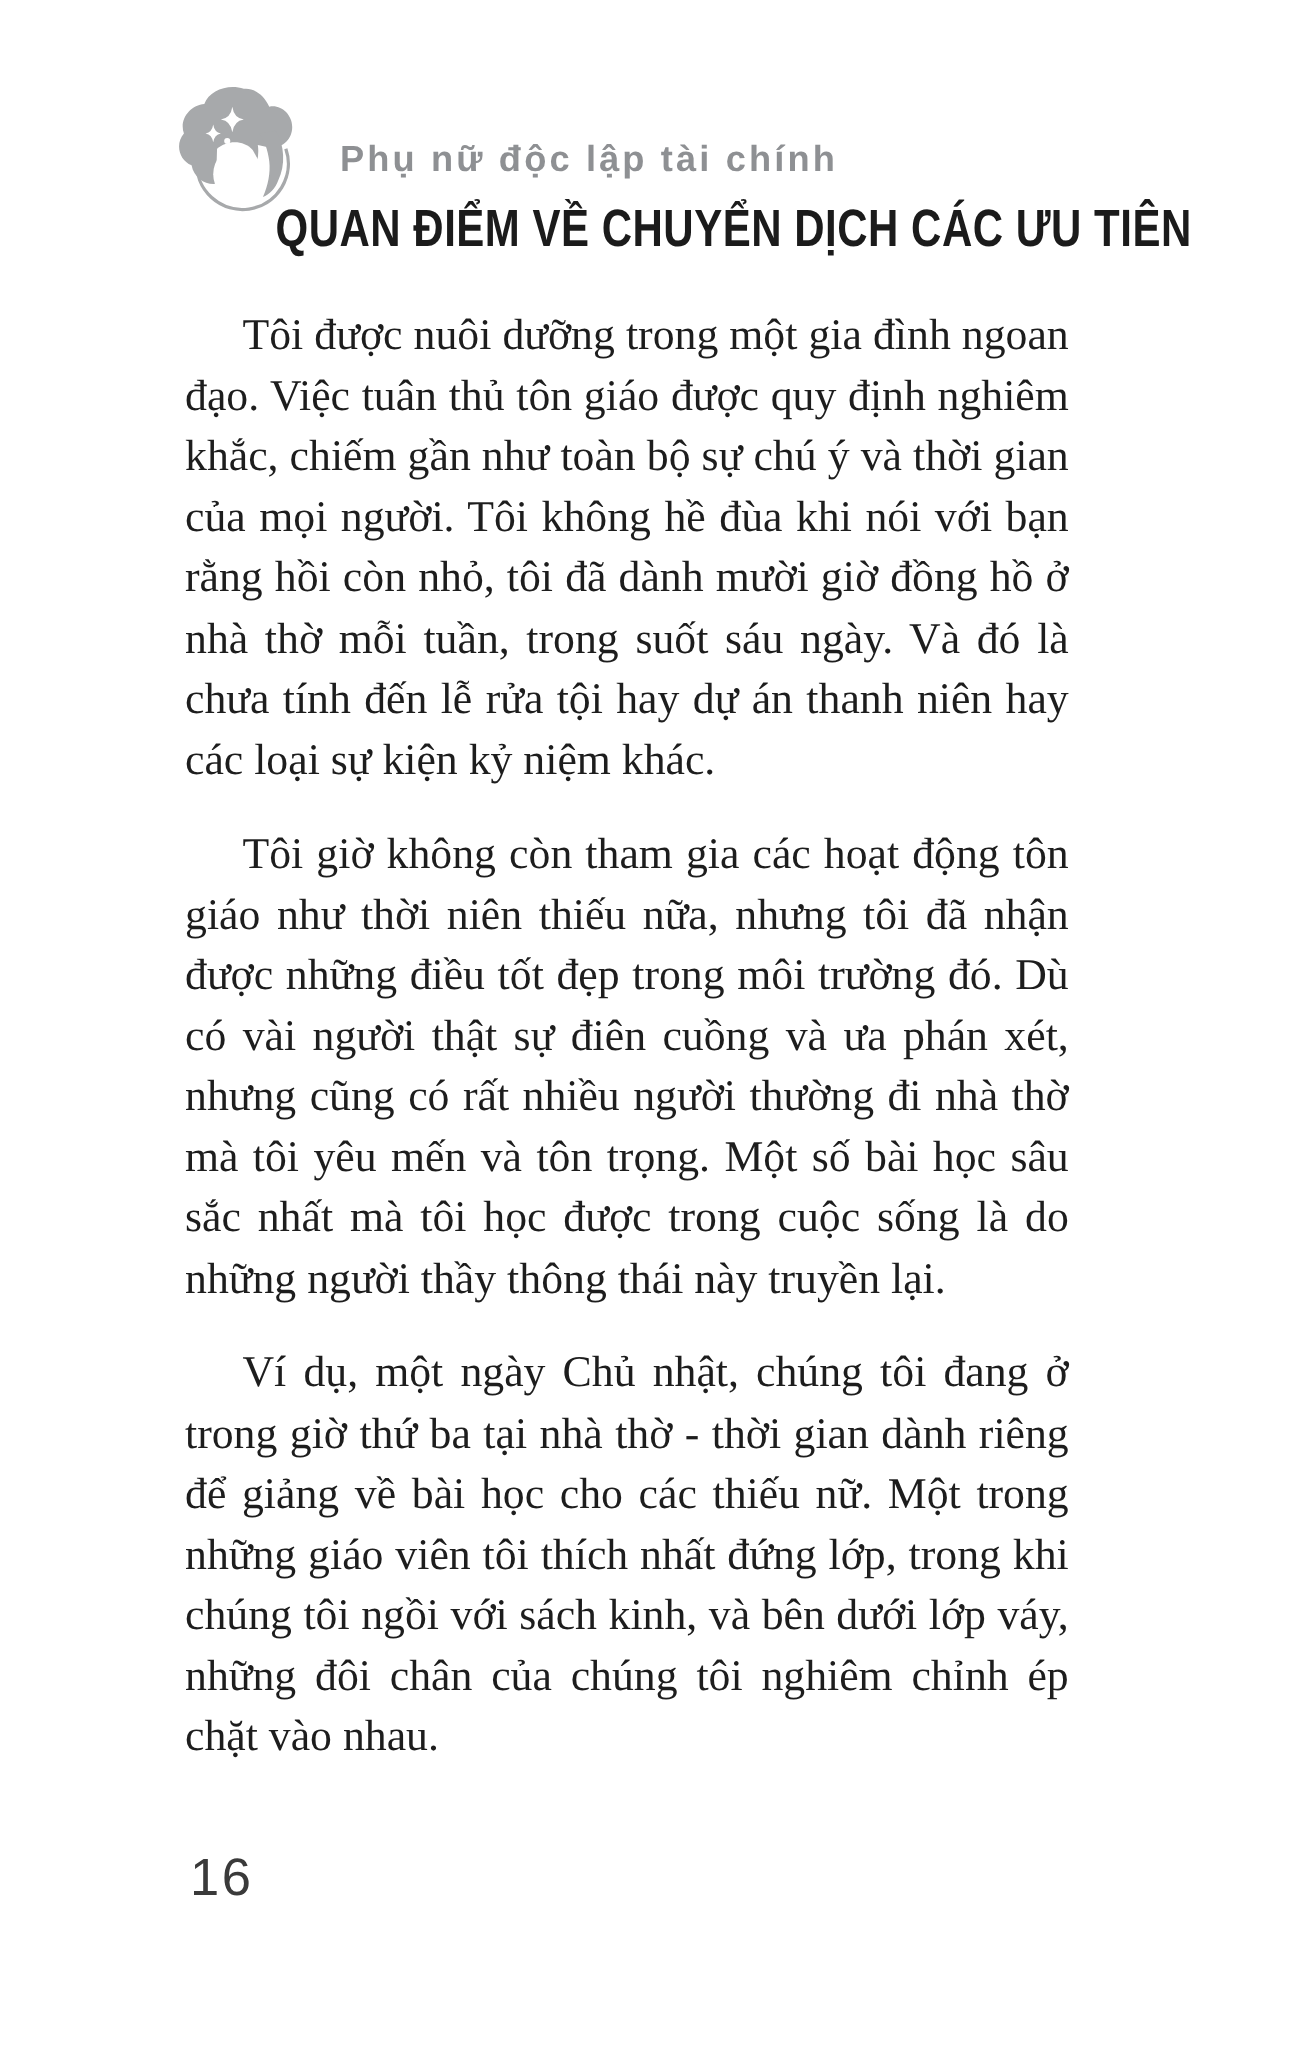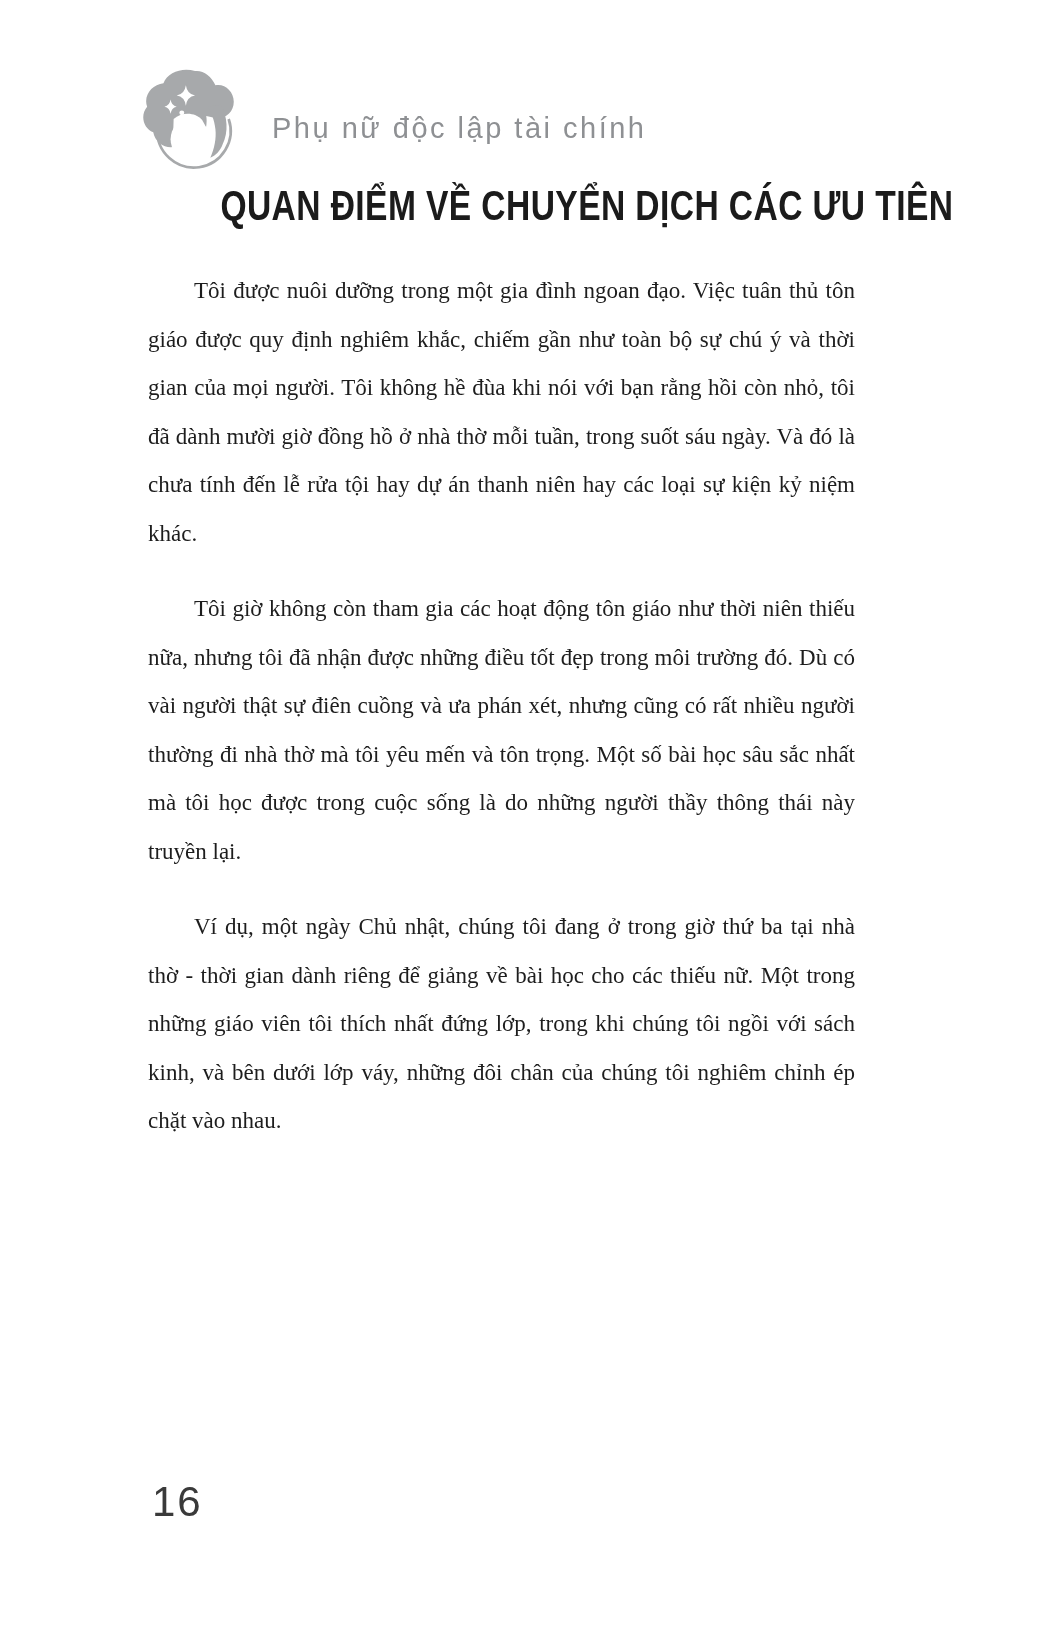--- a/index.html
+++ b/index.html
@@ -18,44 +18,44 @@
     position: absolute;
     top: 68px; left: 140px;
     display: flex; align-items: center; gap: 26px;
   }
   .logo { width: 106px; height: 106px; display: block; flex: 0 0 auto; }
   .brand {
     font-family: "Liberation Sans", sans-serif;
     color: #8e9093;
     font-size: 29px;
     letter-spacing: 2.5px;
-    font-weight: 400;
+    font-weight: 700;
     white-space: nowrap;
     padding-top: 14px;
   }
   .content {
     position: absolute;
-    left: 148px; top: 183px;
+    left: 148px; top: 160px;
     width: 724px;
   }
   .section-title {
     font-family: "Liberation Sans", sans-serif;
     font-weight: 700;
     color: #1b1b1b;
     font-size: 42px;
     line-height: 46px;
     text-align: center;
     margin: 0 0 38px 0;
     transform: scaleX(0.80);
     transform-origin: 50% 50%;
     white-space: nowrap;
     letter-spacing: 0.5px;
   }
   .body-par {
-    font-size: 23px;
+    font-size: 35px;
     line-height: 48.5px;
     color: #1d1d1d;
     text-align: justify;
     text-indent: 46px;
     margin: 0 17px 27px 0;
   }
   .page-number {
     position: absolute;
     left: 152px; top: 1478px;
     font-family: "Liberation Sans", sans-serif;

